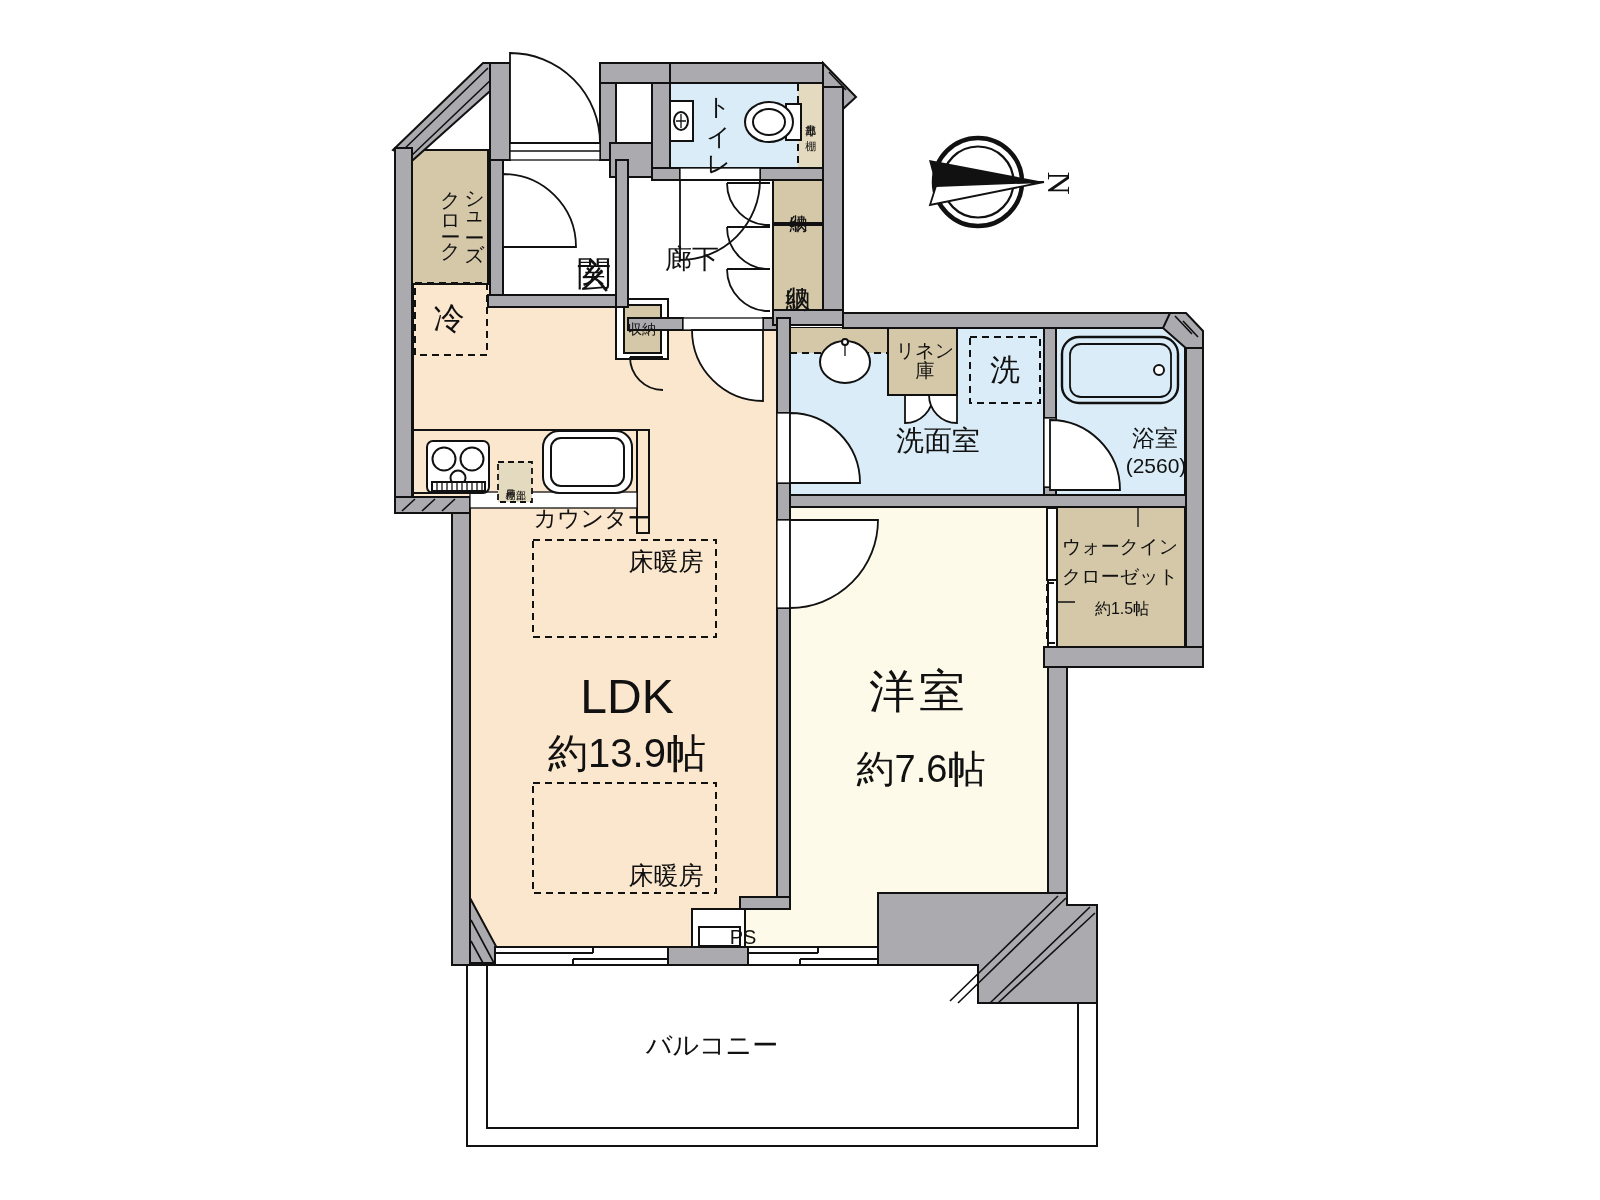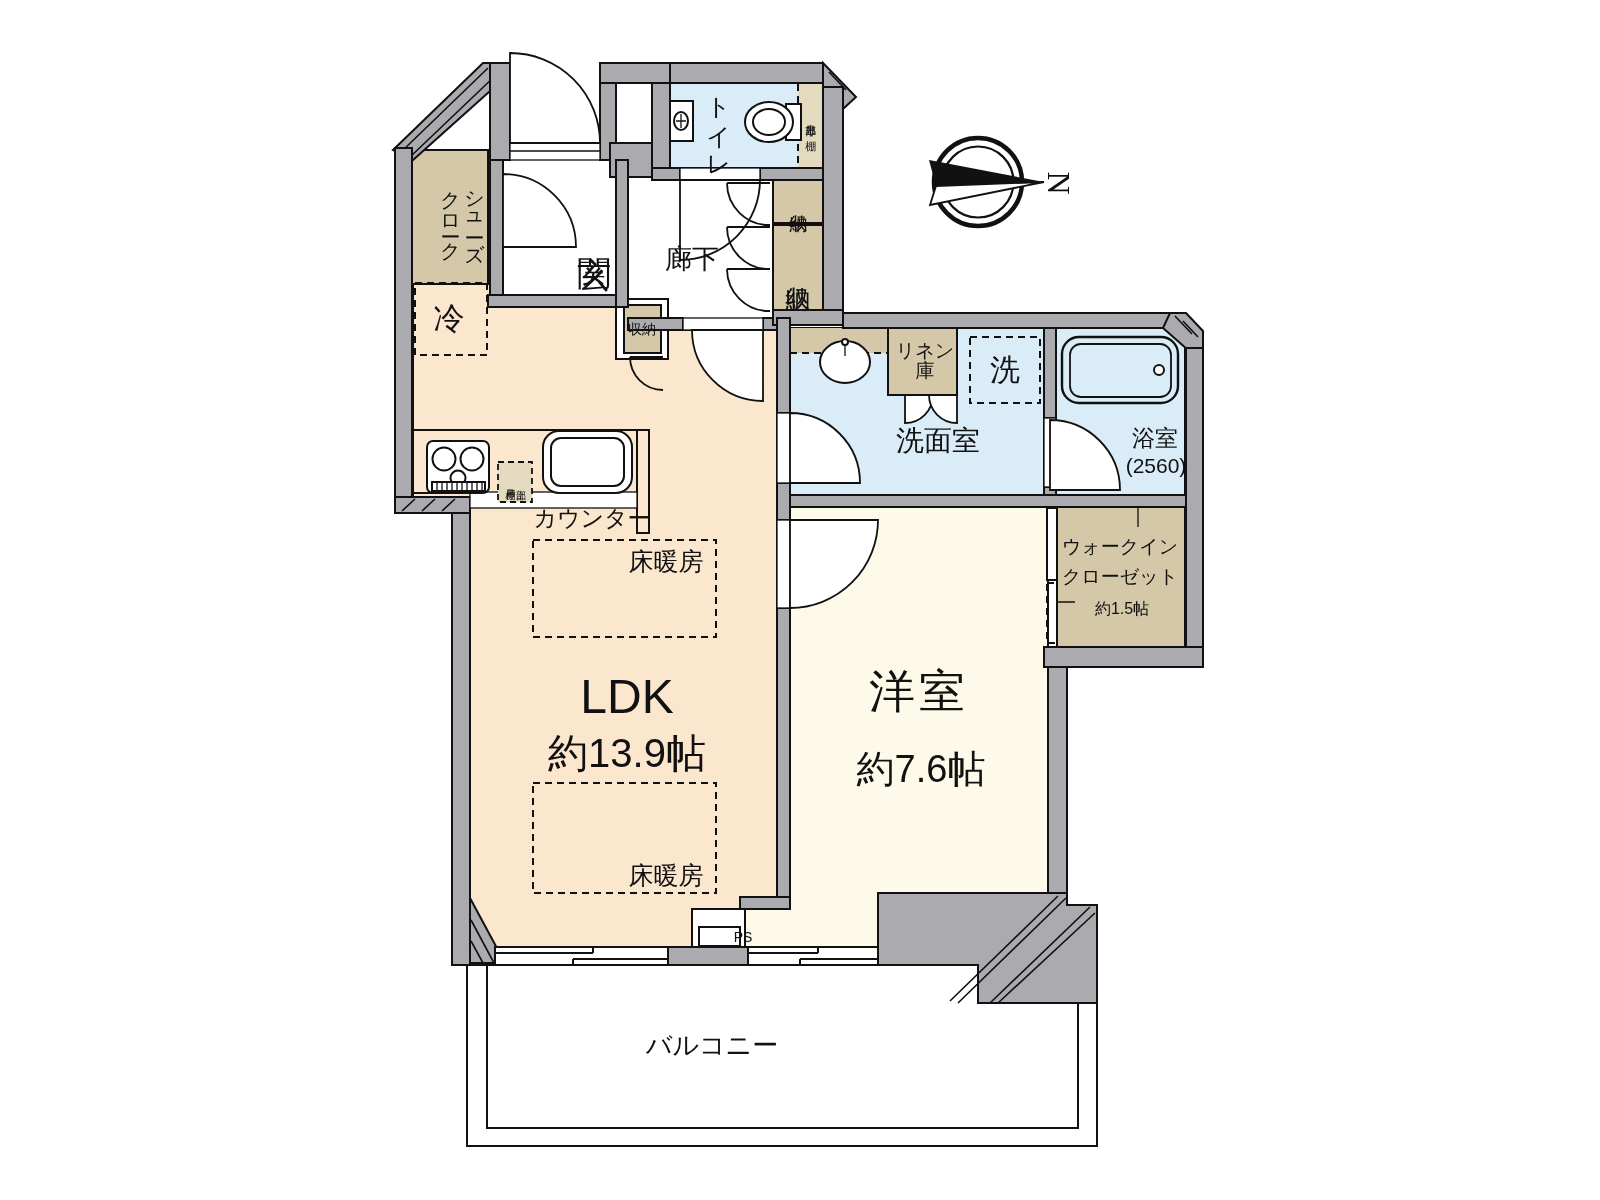--- a/index.html
+++ b/index.html
@@ -260,17 +260,17 @@
 <div class="lbl" style="left:1005px;top:370px;font-size:30px;">洗</div>
 <div class="lbl" style="left:925px;top:361px;font-size:19px;">
   <span style="display:block;">リネン</span>
   <span style="display:block;">庫</span>
 </div>
 <div class="lbl" style="left:1155px;top:438px;font-size:23px;">浴室</div>
 <div class="lbl" style="left:1156px;top:466px;font-size:21px;">(2560)</div>
 <div class="lbl" style="left:1120px;top:547px;font-size:19px;">ウォークイン</div>
 <div class="lbl" style="left:1120px;top:577px;font-size:19px;text-align:right;">クローゼット</div>
 <div class="lbl" style="left:1122px;top:609px;font-size:16px;">約1.5帖</div>
-<div class="lbl" style="left:719px;top:937px;font-size:14px;padding-left:48px;">PS</div>
+<div class="lbl" style="left:719px;top:937px;font-size:20px;padding-left:48px;">PS</div>
 <div class="lbl" style="left:712px;top:1046px;font-size:26px;">バルコニー</div>
 <div class="lbl rot90" style="left:1058px;top:183px;font-size:32px;font-family:'Liberation Serif',serif;">N</div>
 
 </div>
 
 </body></html>

